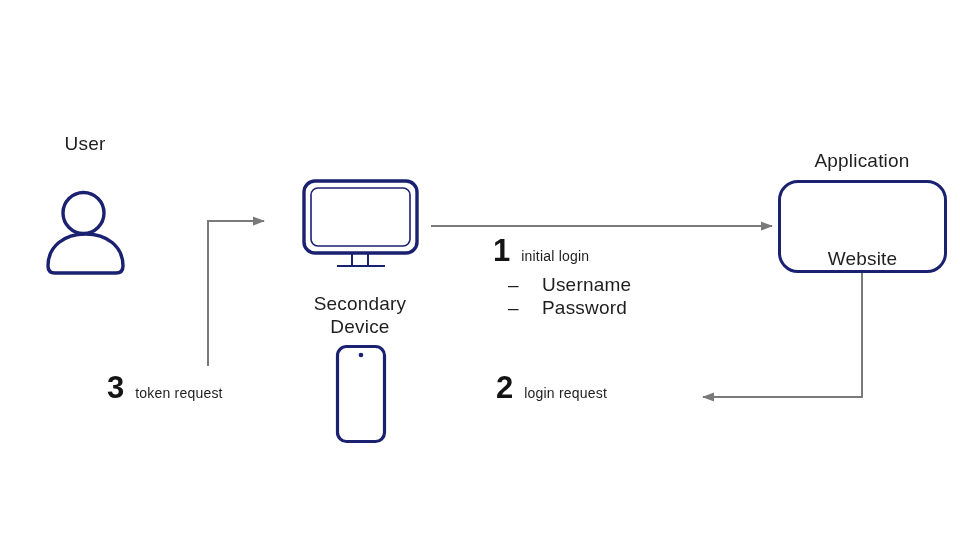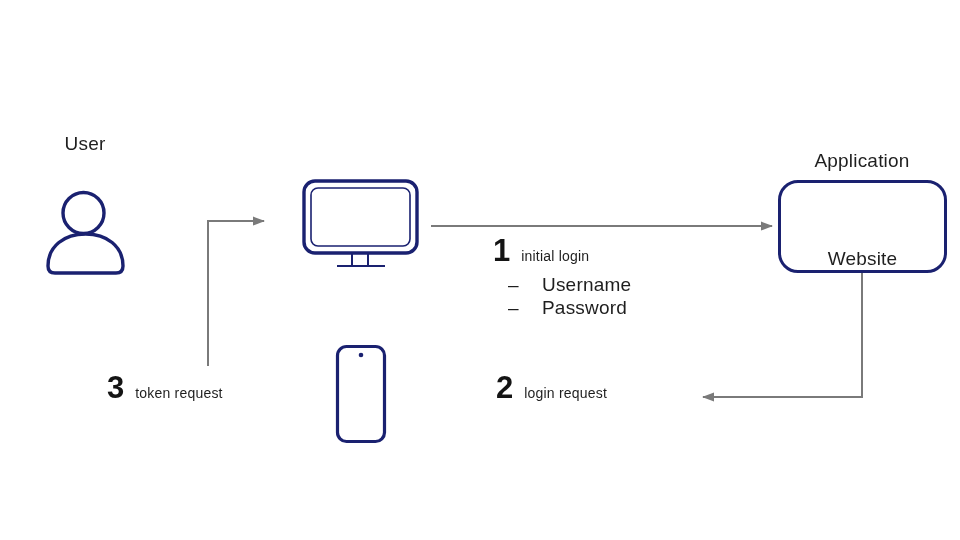--- a/index.html
+++ b/index.html
@@ -49,20 +49,21 @@
     <path class="navy-stroke" stroke-width="3.4" stroke-linejoin="round" d="M 10 84 L 71 84 Q 78 84 78 77 C 78 57 61.5 45 40.5 45 C 19.5 45 3 57 3 77 Q 3 84 10 84 Z"></path>
   </svg>
 
   <svg class="abs" style="left:300px;top:178px;" width="120" height="92" viewBox="0 0 120 92">
     <rect class="navy-stroke" x="4" y="3" width="113" height="72" rx="11" stroke-width="3.4"></rect>
     <rect class="navy-stroke" x="11" y="10" width="99" height="58" rx="7" stroke-width="1.6"></rect>
     <path class="navy-stroke" stroke-width="2" d="M52 75 V88 M68 75 V88"></path>
     <path class="navy-stroke" stroke-width="2" d="M37 88 H85"></path>
   </svg>
 
+  <div class="abs node-label" style="left:303px;top:292px;width:114px;">Secondary Device</div>
   <svg class="abs" style="left:335px;top:344px;" width="52" height="100" viewBox="0 0 52 100">
     <rect class="navy-stroke" x="2.5" y="2.5" width="47" height="95" rx="9" stroke-width="3.2"></rect>
     <circle cx="26" cy="11" r="2.3" fill="#1a2170"></circle>
   </svg>
 
   <div class="abs node-label" style="left:787px;top:149px;width:150px;">Application</div>
   <div class="website-box">
     <span>Website</span>
   </div>
 

